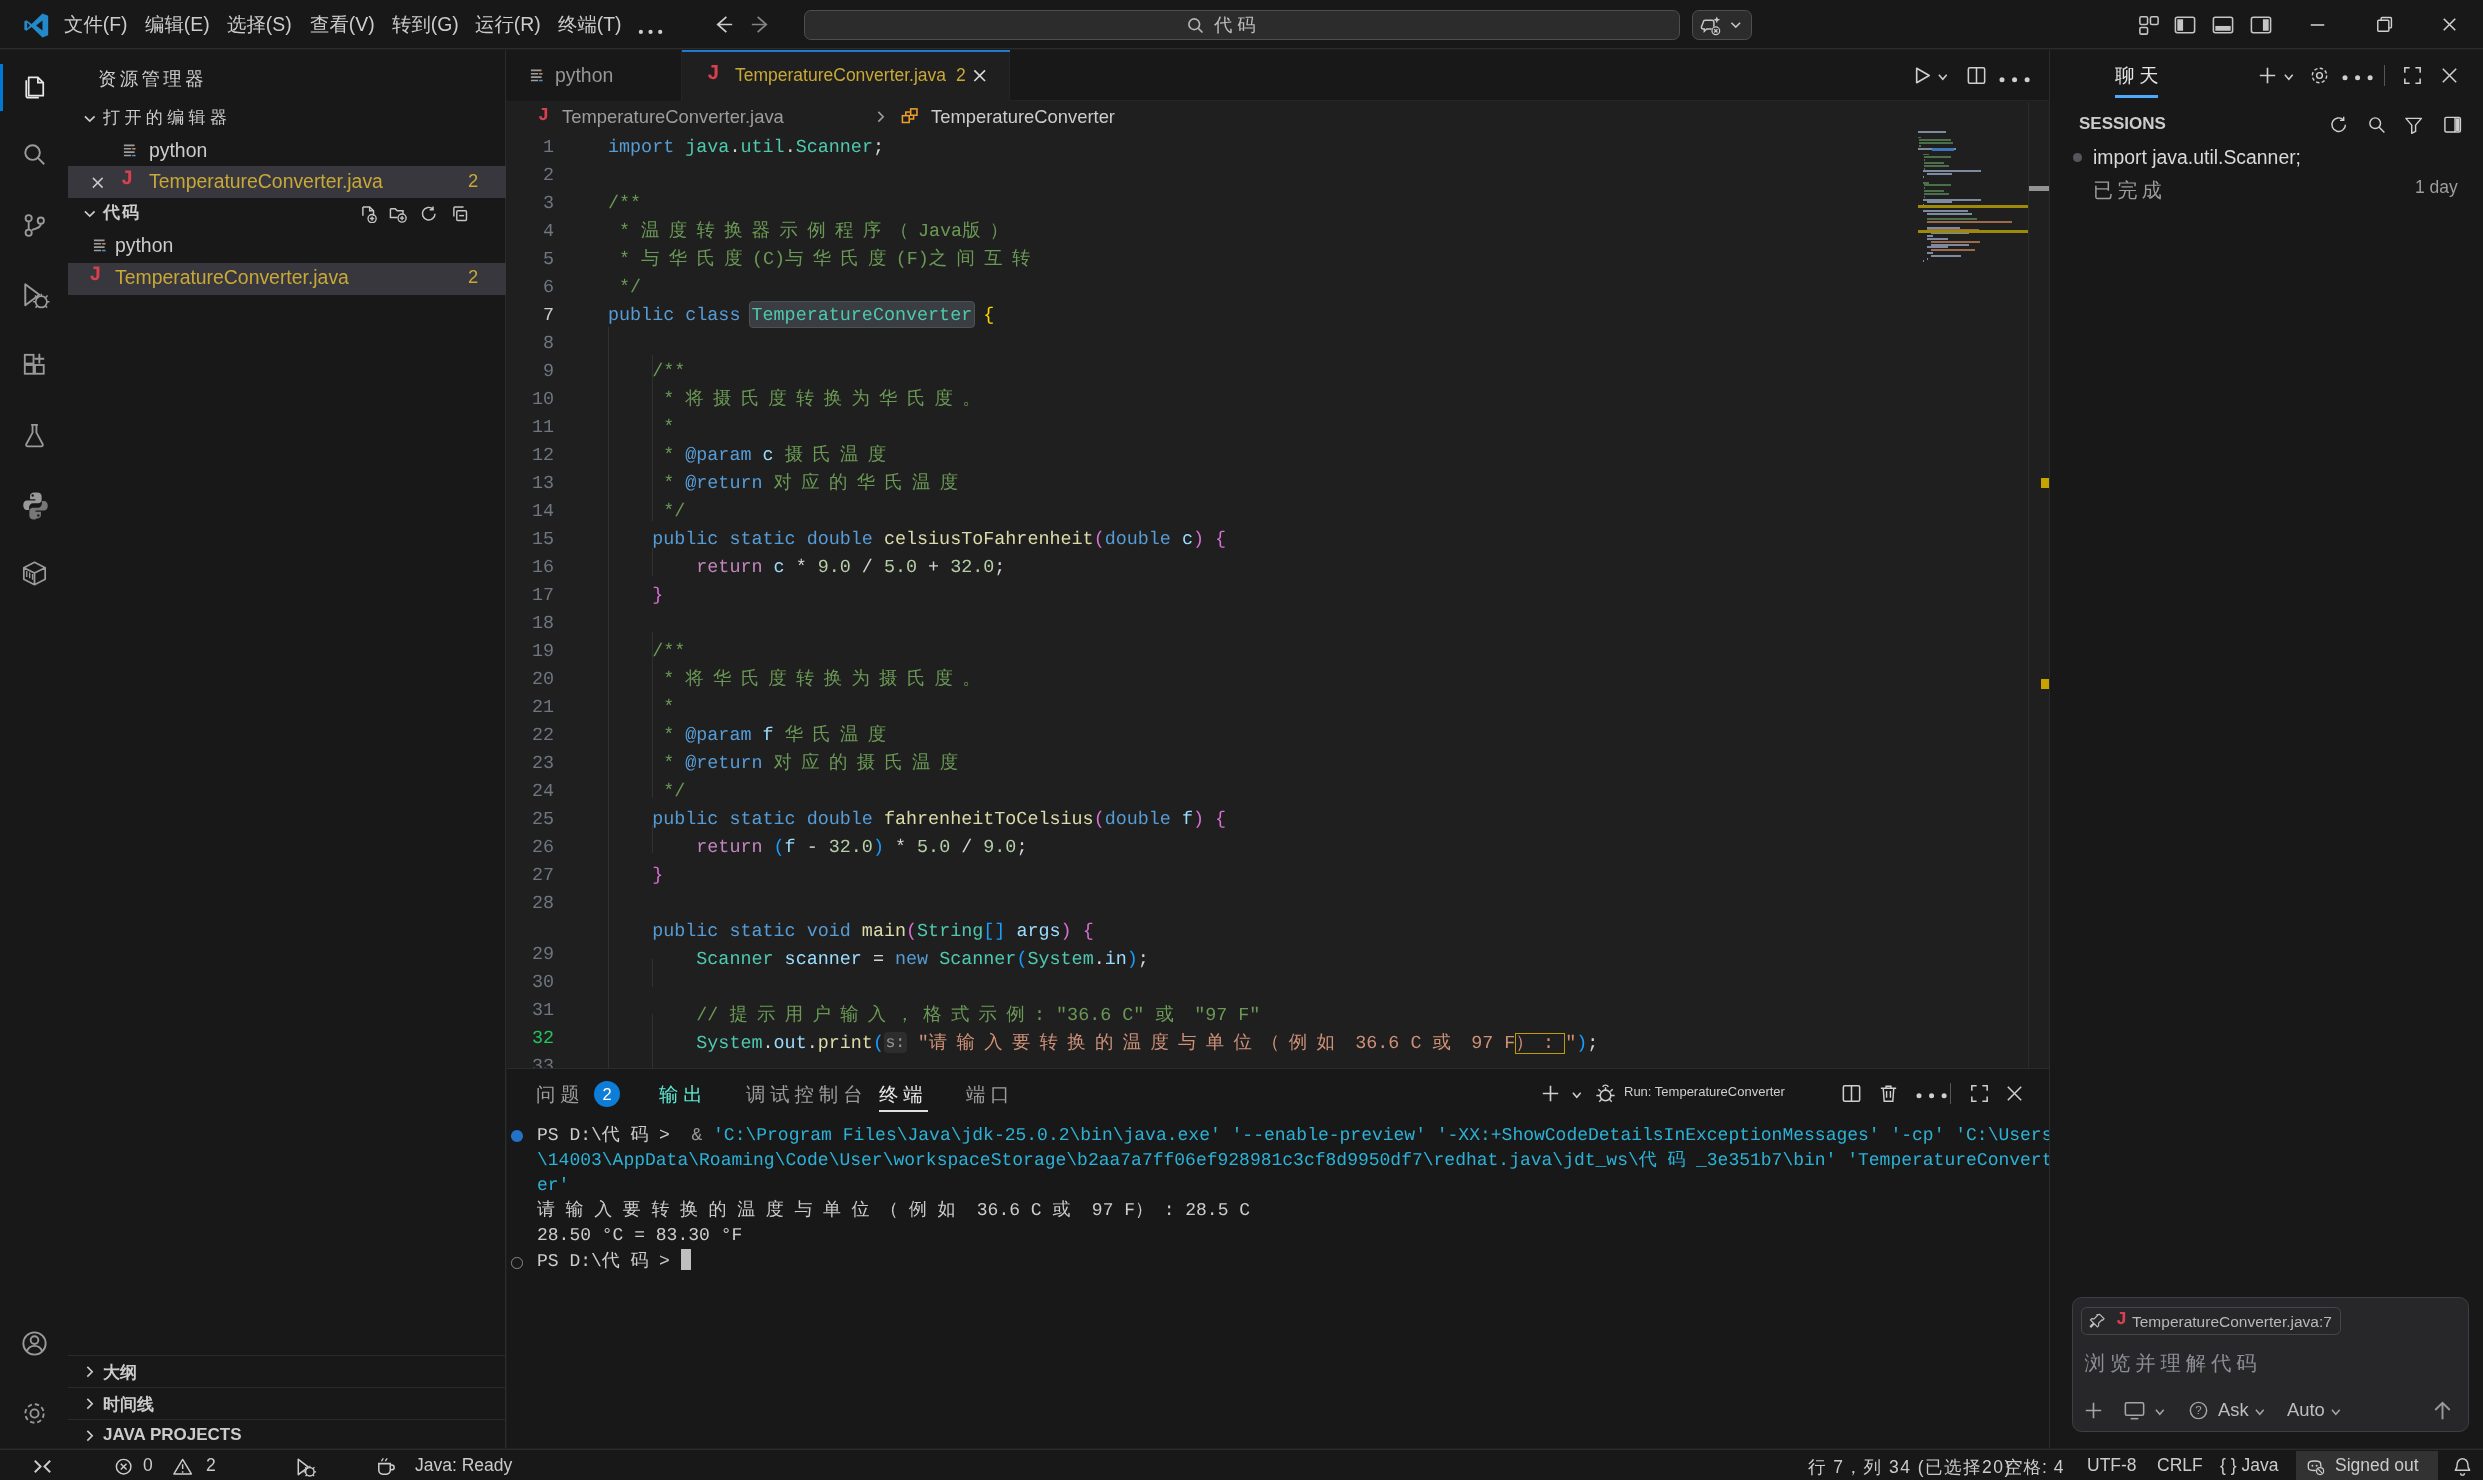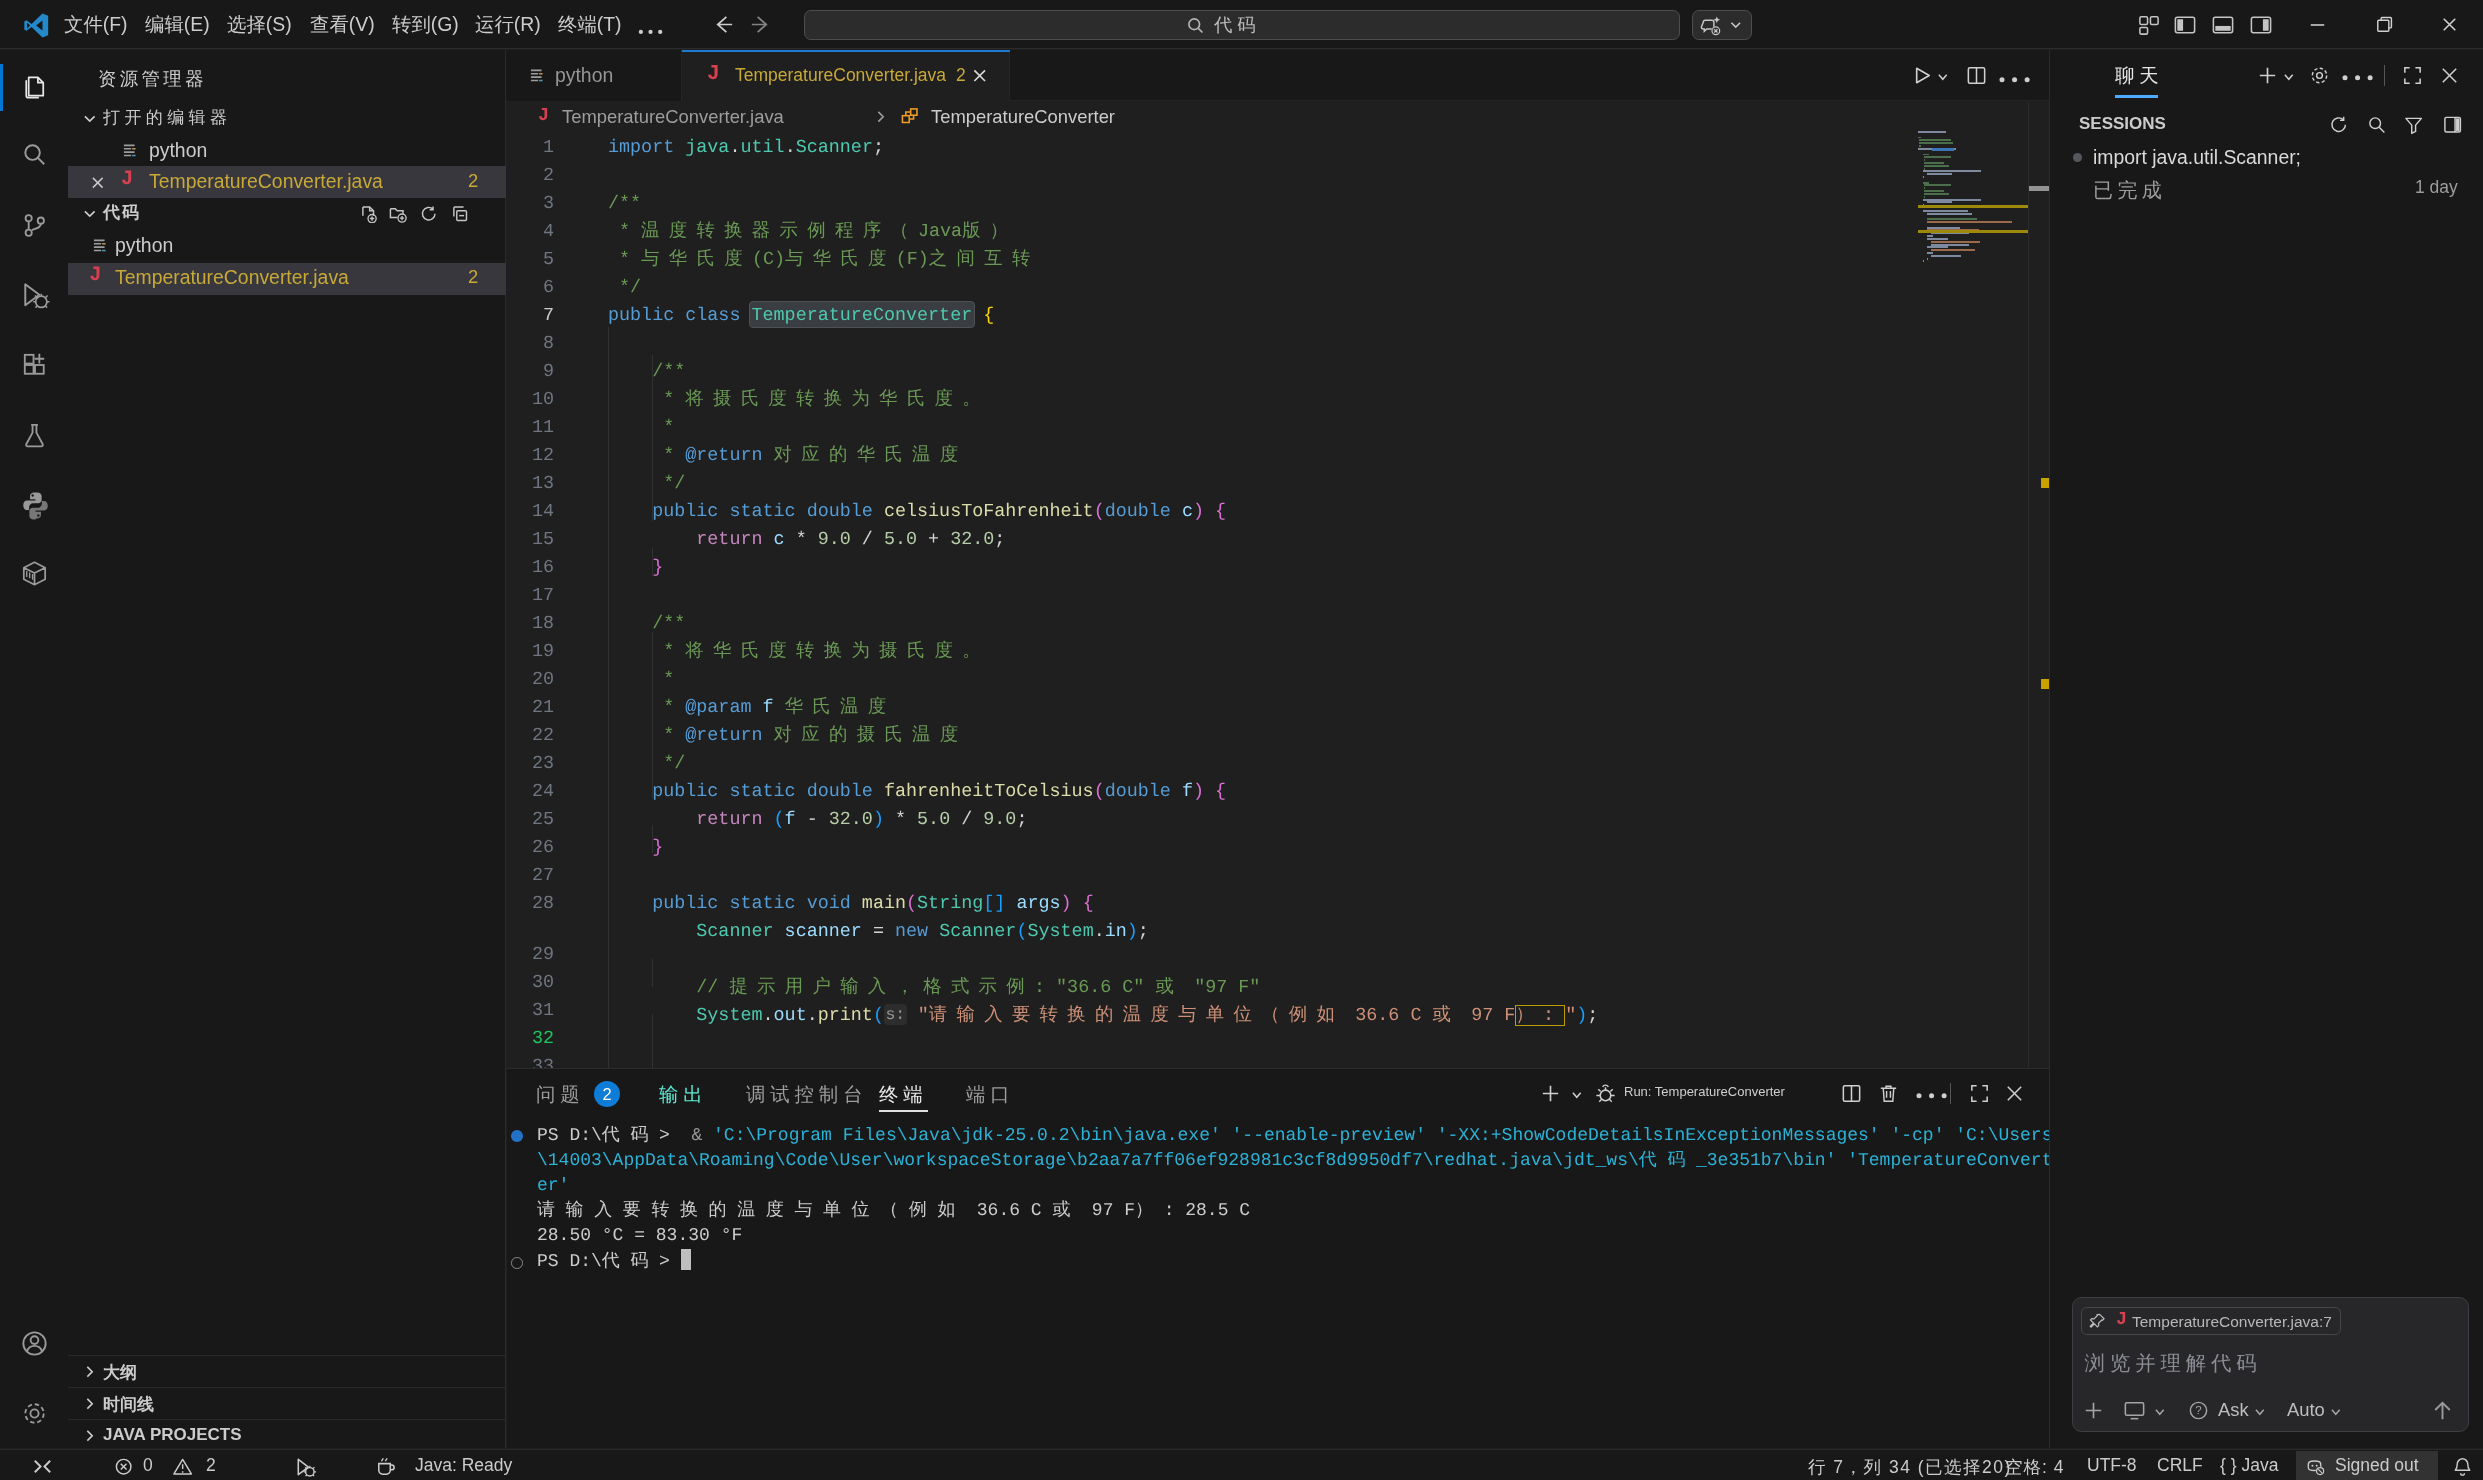--- a/index.html
+++ b/index.html
@@ -319,20 +319,21 @@
       <div class="ln"></div>
       <div class="ln"><span class="cm">/**</span></div>
       <div class="ln"><span class="cm"> * <span class="cj">温度转换器示例程序（</span>Java<span class="cj">版）</span></span></div>
       <div class="ln"><span class="cm"> * <span class="cj">与华氏度</span>(C)<span class="cj">与华氏度</span>(F)<span class="cj">之间互转</span></span></div>
       <div class="ln"><span class="cm"> */</span></div>
       <div class="ln"><span class="kw">public class</span> <span class="typ">TemperatureConverter</span> <span class="b1">{</span></div>
       <div class="ln"></div>
       <div class="ln">    <span class="cm">/**</span></div>
       <div class="ln">    <span class="cm"> * <span class="cj">将摄氏度转换为华氏度。</span></span></div>
       <div class="ln">    <span class="cm"> *</span></div>
+      <div class="ln">    <span class="cm"> * <span class="kw">@param</span> <span class="vr">c</span> <span class="cj">摄氏温度</span></span></div>
       <div class="ln">    <span class="cm"> * <span class="kw">@return</span> <span class="cj">对应的华氏温度</span></span></div>
       <div class="ln">    <span class="cm"> */</span></div>
       <div class="ln">    <span class="kw">public static double</span> <span class="fn">celsiusToFahrenheit</span><span class="b2">(</span><span class="kw">double</span> <span class="vr">c</span><span class="b2">)</span> <span class="b2">{</span></div>
       <div class="ln">        <span class="ctl">return</span> <span class="vr">c</span> * <span class="nm">9.0</span> / <span class="nm">5.0</span> + <span class="nm">32.0</span>;</div>
       <div class="ln">    <span class="b2">}</span></div>
       <div class="ln"></div>
       <div class="ln">    <span class="cm">/**</span></div>
       <div class="ln">    <span class="cm"> * <span class="cj">将华氏度转换为摄氏度。</span></span></div>
       <div class="ln">    <span class="cm"> *</span></div>
       <div class="ln">    <span class="cm"> * <span class="kw">@param</span> <span class="vr">f</span> <span class="cj">华氏温度</span></span></div>

